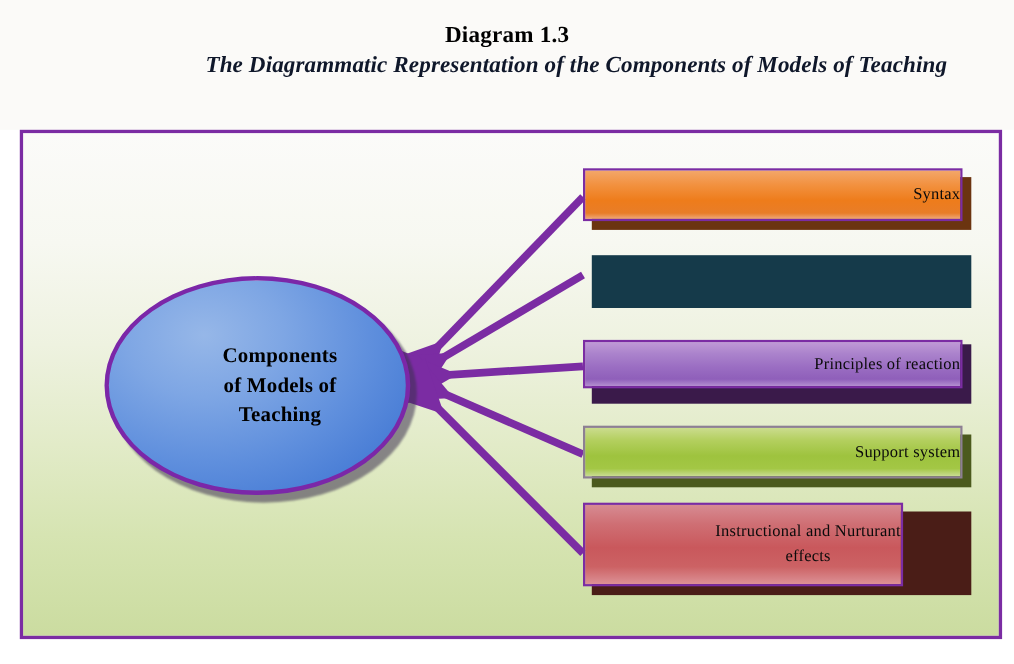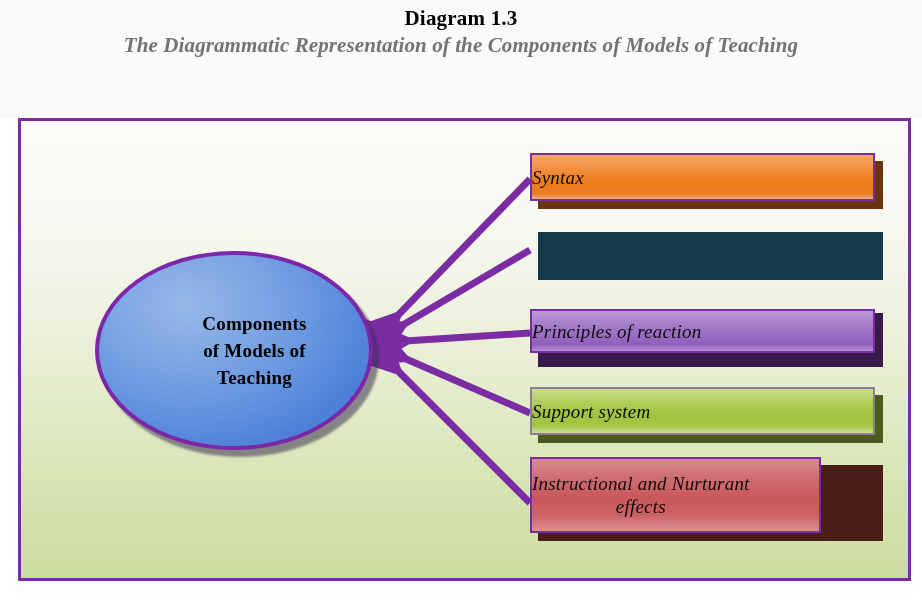--- a/index.html
+++ b/index.html
@@ -23,32 +23,33 @@
     width: 922px;
     height: 118px;
     text-align: center;
     background: #fbfaf8;
   }
   #diagram-number {
     font-size: 21px;
     font-weight: bold;
     color: #000000;
     line-height: 26px;
-    padding-top: 5px;
+    padding-top: 18px;
     letter-spacing: 0.2px;
   }
   #diagram-subtitle {
     font-size: 21px;
     font-weight: bold;
     font-style: italic;
-    color: #737373;
+    color: #0f172a;
     line-height: 29px;
     width: 800px;
     margin: 0 auto;
     letter-spacing: 0.1px;
+    text-align: right;
   }
 
   
   #diagram-frame {
     position: absolute;
     left: 18px;
     top: 118px;
     width: 893px;
     height: 463px;
     box-sizing: border-box;
@@ -121,28 +122,27 @@
     height: 463px;
     pointer-events: none;
   }
 
   
   .node-box {
     position: absolute;
     box-sizing: border-box;
     display: flex;
     align-items: center;
-    justify-content: flex-start;
+    justify-content: flex-end;
     text-align: center;
-    font-size: 19px;
+    font-size: 15px;
     color: #0b0b0b;
     line-height: 23px;
     letter-spacing: 0.2px;
     border: 2px solid #7b2ca3;
-    font-style: italic;
   }
   .node-box .box-label { white-space: pre-line; }
 
   .box-shadow-layer {
     position: absolute;
     box-sizing: border-box;
   }
 
   #box-syntax {
     left: 509px; top: 32px; width: 345px; height: 48px;

